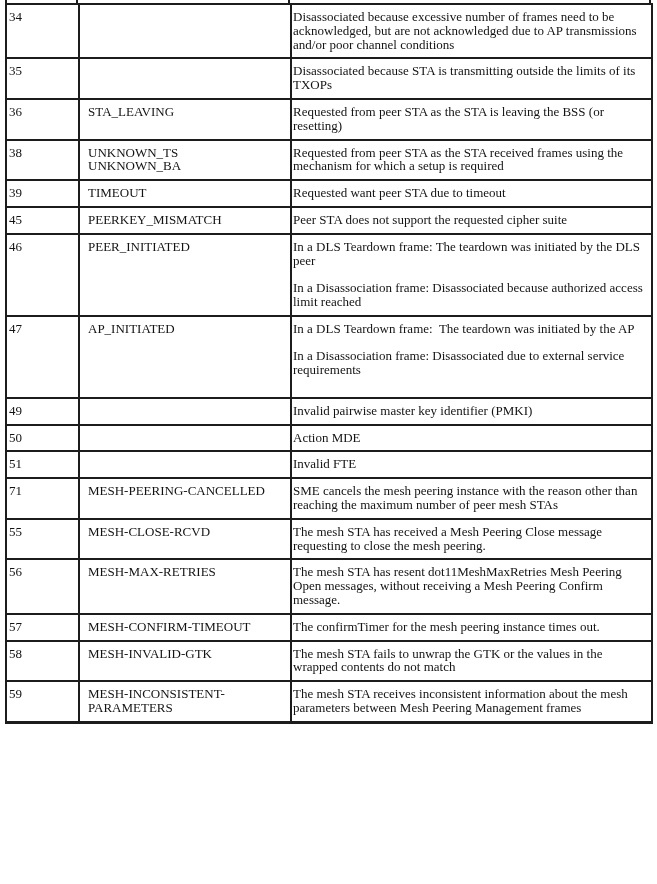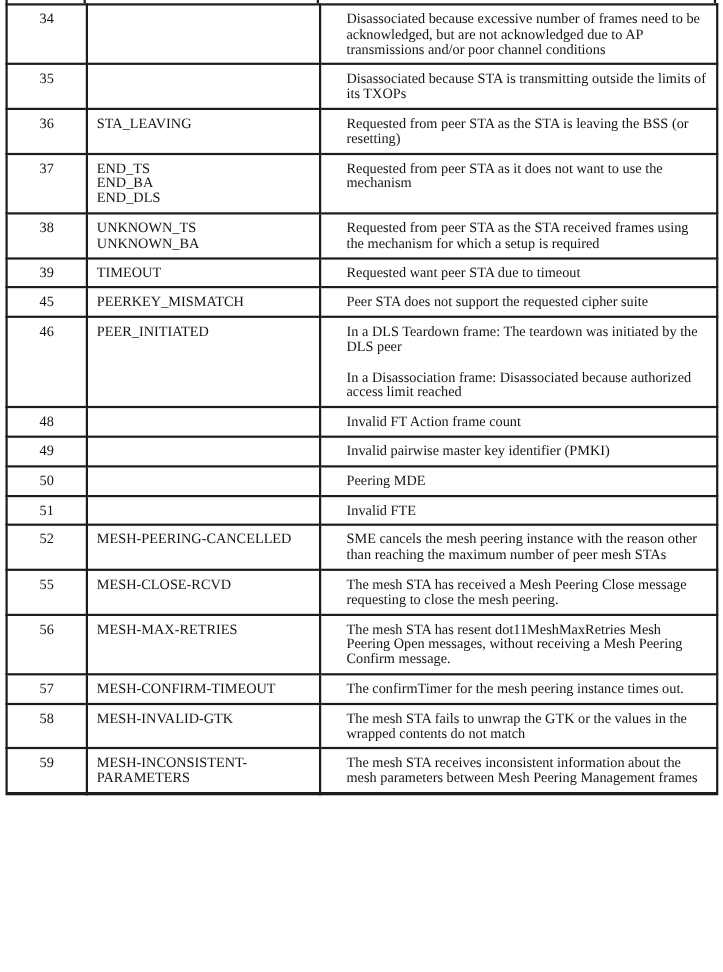--- a/index.html
+++ b/index.html
@@ -52,31 +52,31 @@
 
   td {
     border: 2px solid var(--border-color);
     vertical-align: top;
     color: var(--text-color);
     font-size: 13px;
     line-height: 13.8px;
     padding: 5px 8px 6px 8px;
   }
   td.code {
-    text-align: center;
+    text-align: left;
     padding-left: 2px;
     padding-right: 2px;
   }
   td.name {
     white-space: pre-line;
     margin-top: 16px;
   }
   td.desc {
     white-space: pre-wrap;
-    padding-left: 23px;
+    padding-left: 1px;
   }
 </style>
 </head>
 <body>
 
 <div class="table-wrap">
   <div class="stub s0"></div>
   <div class="stub s1"></div>
   <div class="stub s2"></div>
   <div class="stub s3"></div>
@@ -97,27 +97,20 @@
     <td class="code">35</td>
     <td class="name"></td>
     <td class="desc">Disassociated because STA is transmitting outside the limits of its TXOPs</td>
   </tr>
         <tr>
     <td class="code">36</td>
     <td class="name">STA_LEAVING</td>
     <td class="desc">Requested from peer STA as the STA is leaving the BSS (or resetting)</td>
   </tr>
         <tr>
-    <td class="code">37</td>
-    <td class="name">END_TS
-END_BA
-END_DLS</td>
-    <td class="desc">Requested from peer STA as it does not want to use the mechanism</td>
-  </tr>
-        <tr>
     <td class="code">38</td>
     <td class="name">UNKNOWN_TS
 UNKNOWN_BA</td>
     <td class="desc">Requested from peer STA as the STA received frames using the mechanism for which a setup is required</td>
   </tr>
         <tr>
     <td class="code">39</td>
     <td class="name">TIMEOUT</td>
     <td class="desc">Requested want peer STA due to timeout</td>
   </tr>
@@ -127,41 +120,44 @@
     <td class="desc">Peer STA does not support the requested cipher suite</td>
   </tr>
         <tr>
     <td class="code">46</td>
     <td class="name">PEER_INITIATED</td>
     <td class="desc">In a DLS Teardown frame: The teardown was initiated by the DLS peer
 
 In a Disassociation frame: Disassociated because authorized access limit reached</td>
   </tr>
         <tr>
-    <td class="code">48</td>
-    <td class="name"></td>
-    <td class="desc">Invalid FT Action frame count</td>
+    <td class="code">47</td>
+    <td class="name">AP_INITIATED</td>
+    <td class="desc">In a DLS Teardown frame:  The teardown was initiated by the AP
+
+In a Disassociation frame: Disassociated due to external service requirements
+&nbsp;</td>
   </tr>
         <tr>
     <td class="code">49</td>
     <td class="name"></td>
     <td class="desc">Invalid pairwise master key identifier (PMKI)</td>
   </tr>
         <tr>
     <td class="code">50</td>
     <td class="name"></td>
-    <td class="desc">Peering MDE</td>
+    <td class="desc">Action MDE</td>
   </tr>
         <tr>
     <td class="code">51</td>
     <td class="name"></td>
     <td class="desc">Invalid FTE</td>
   </tr>
         <tr>
-    <td class="code">52</td>
+    <td class="code">71</td>
     <td class="name">MESH-PEERING-CANCELLED</td>
     <td class="desc">SME cancels the mesh peering instance with the reason other than reaching the maximum number of peer mesh STAs</td>
   </tr>
         <tr>
     <td class="code">55</td>
     <td class="name">MESH-CLOSE-RCVD</td>
     <td class="desc">The mesh STA has received a Mesh Peering Close message requesting to close the mesh peering.</td>
   </tr>
         <tr>
     <td class="code">56</td>

